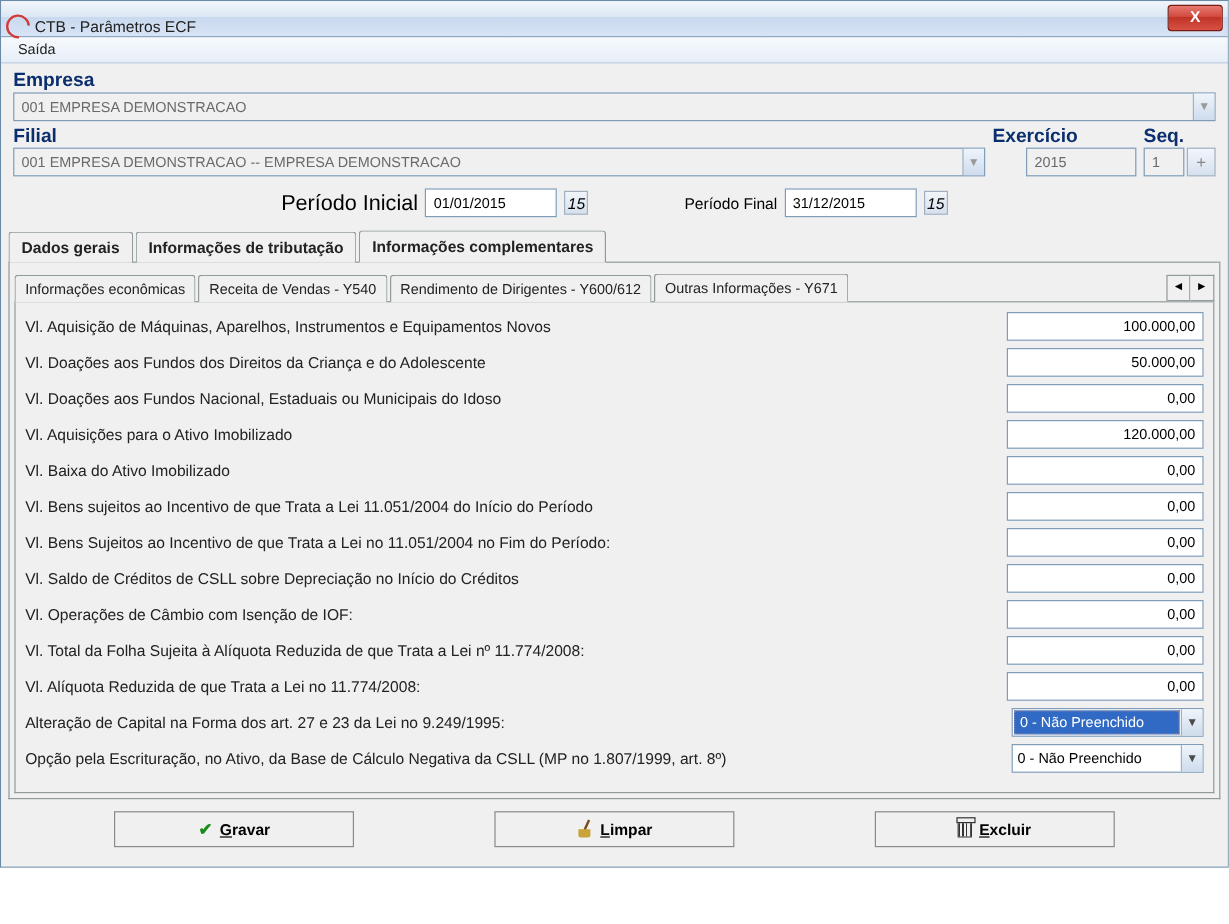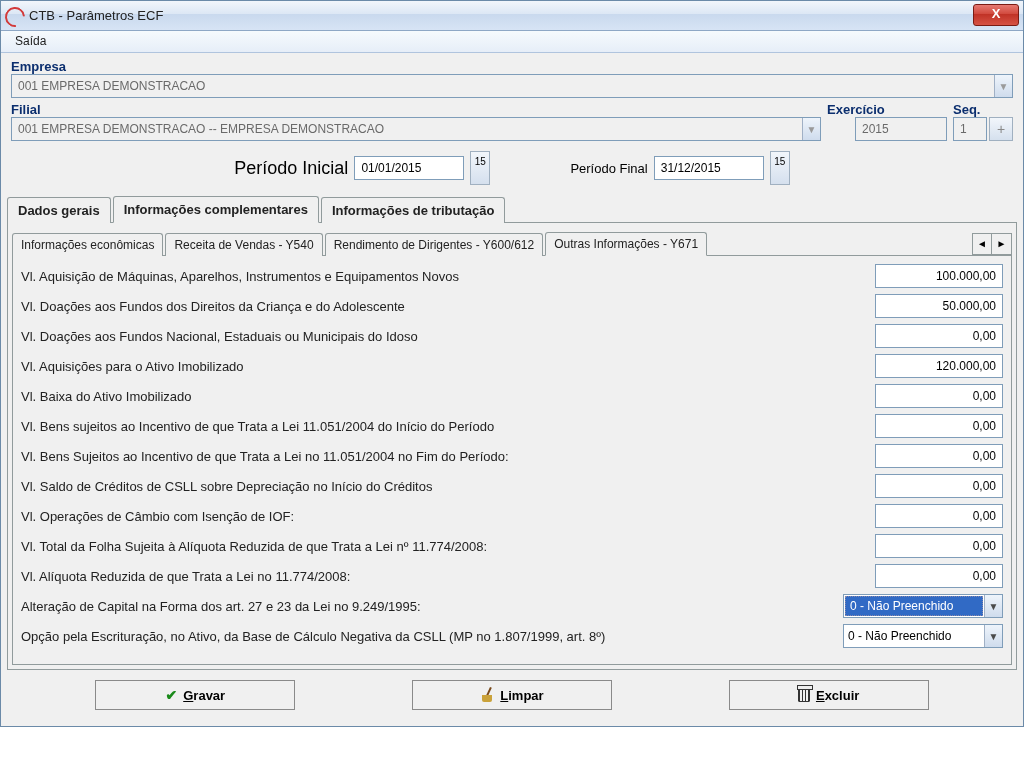--- a/index.html
+++ b/index.html
@@ -14,21 +14,21 @@
   .window {
     width: 1024px;
     border: 1px solid #6b8aa8;
     background: #f0f0f0;
   }
   .titlebar {
     height: 30px;
     background: linear-gradient(to bottom, #f2f6fb 0%, #dce7f5 45%, #c9d9ee 46%, #d7e4f5 100%);
     border-bottom: 1px solid #8ea7c5;
     display: flex;
-    align-items: center;
+    align-items: flex-end;
     padding: 0 4px;
     position: relative;
   }
   .title-icon {
     width: 18px; height: 18px;
     margin-right: 6px;
     display: inline-block;
     position: relative;
   }
   .title-icon::before {
@@ -68,21 +68,21 @@
     color: #222;
   }
   .menubar span { padding: 2px 6px; cursor: pointer; }
   .content {
     padding: 4px 6px 6px 6px;
     background: #f0f0f0;
   }
   .label-navy {
     color: #0b2e6e;
     font-weight: bold;
-    font-size: 13px;
+    font-size: 16px;
   }
   .row { display: flex; align-items: center; gap: 6px; }
   .combo {
     display: flex; align-items: center;
     height: 24px;
     background: #fff;
     border: 1px solid #7f9db9;
     color: #555;
   }
   .combo.disabled { background: #f0f0f0; color: #6a6a6a; }
@@ -113,25 +113,26 @@
     text-align: center; line-height: 22px;
     cursor: pointer;
   }
   .header-block { padding: 2px 4px; }
   .periodo-row {
     display: flex; justify-content: center; gap: 80px;
     margin: 10px 0 6px;
   }
   .periodo-row .grp { display: flex; align-items: center; gap: 6px; }
   .date-btn {
-    width: 20px; height: 34px;
+    width: 20px; height: 20px;
     border: 1px solid #a0b0c0;
     background: linear-gradient(to bottom,#f2f6fb,#d5e0ee);
-    font-size: 10px; text-align: center; line-height: 20px;
-    cursor: pointer;
+    font-size: 13px; text-align: center; line-height: 20px;
+    cursor: pointer;
+    font-style: italic;
   }
 
   
   .tabs { margin-top: 2px; }
   .tab-row {
     display: flex; align-items: flex-end;
     border-bottom: 1px solid #919b9c;
     position: relative;
   }
   .tab {
@@ -185,21 +186,21 @@
     display: flex; align-items: center;
     margin-bottom: 6px;
   }
   .field-label {
     flex: 1;
     font-size: 13px;
     color: #222;
     padding-right: 26px;
   }
   .field-input {
-    width: 128px;
+    width: 164px;
     height: 24px;
     border: 1px solid #7f9db9;
     background: #fff;
     text-align: right;
     padding: 0 6px;
     font-family: inherit;
     font-size: 12px;
   }
   .field-combo {
     width: 160px; height: 24px;
@@ -312,22 +313,22 @@
           <span style="font-size:13px;">Período Final</span>
           <input class="text-input" style="width: 110px;" value="31/12/2015">
           <div class="date-btn">15</div>
         </div>
       </div>
     </div>
 
     <div class="tabs">
       <div class="tab-row">
         <div class="tab">Dados gerais</div>
+        <div class="tab">Informações de tributação</div>
         <div class="tab active">Informações complementares</div>
-        <div class="tab">Informações de tributação</div>
       </div>
       <div class="tab-panel">
 
         <div class="tab-row" style="margin-top:2px;">
           <div class="tab normal">Informações econômicas</div>
           <div class="tab normal">Receita de Vendas - Y540</div>
           <div class="tab normal">Rendimento de Dirigentes - Y600/612</div>
           <div class="tab normal active">Outras Informações - Y671</div>
           <div class="tab-arrows">
             <div class="tab-nav-btn">◄</div>

